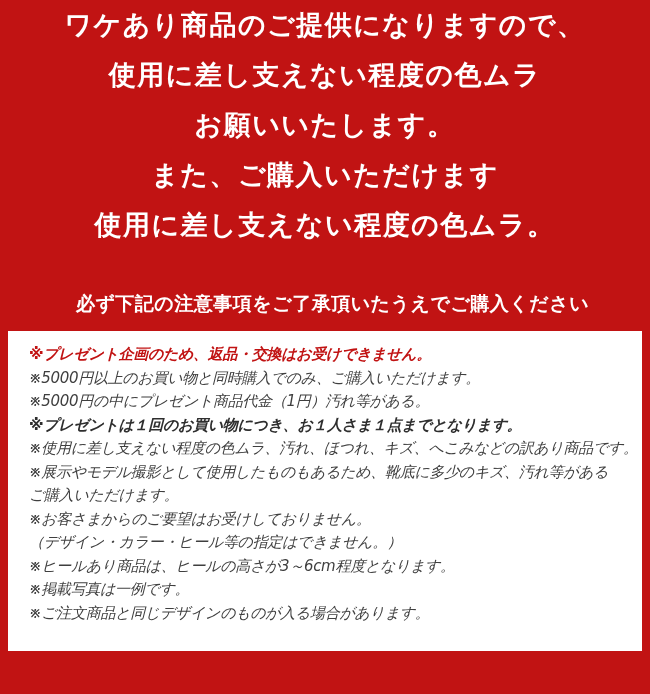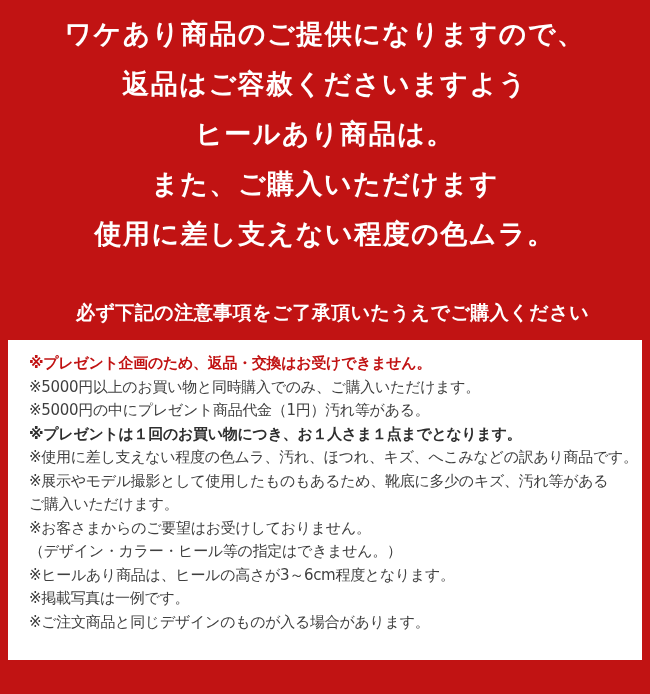--- a/index.html
+++ b/index.html
@@ -15,21 +15,21 @@
     width:650px;height:694px;
     font-family:"DejaVu Sans","Liberation Sans",sans-serif;
   }
   .banner{
     position:relative;
     width:650px;height:694px;
     background:var(--bg-red);
     box-sizing:border-box;
     overflow:hidden;
   }
-  .headline{margin-top:9px;}
+  .headline{}
   .headline-line{
     color:var(--headline-white);
     font-weight:bold;
     font-size:27px;
     line-height:50px;
     text-align:center;
     letter-spacing:1.5px;
     white-space:nowrap;
   }
   .subtitle{
@@ -42,20 +42,21 @@
     letter-spacing:0.5px;
     white-space:nowrap;
     margin-left:15px;
   }
   .notes-box{
     margin:14px 8px 0 8px;
     height:320px;
     background:var(--box-white);
     box-sizing:border-box;
     padding:12px 18px 11px 21px;
+    font-style:italic;
   }
   .notes-list{
     list-style:none;
     margin:0;padding:0;
   }
   .note{
     font-size:15px;
     line-height:23.5px;
     letter-spacing:-0.3px;
     color:var(--note-dark);
@@ -70,22 +71,22 @@
     font-weight:bold;
   }
 </style>
 </head>
 <body>
 
 <div class="banner">
 
   <div class="headline">
     <div class="headline-line">ワケあり商品のご提供になりますので、</div>
-    <div class="headline-line">返品はご容赦くださいますよう</div>
-    <div class="headline-line">ヒールあり商品は。</div>
+    <div class="headline-line">使用に差し支えない程度の色ムラ</div>
+    <div class="headline-line">お願いいたします。</div>
     <div class="headline-line">また、ご購入いただけます</div>
     <div class="headline-line">使用に差し支えない程度の色ムラ。</div>
   </div>
 
   <div class="subtitle">必ず下記の注意事項をご了承頂いたうえでご購入ください</div>
 
   <div class="notes-box">
     <ul class="notes-list">
       <li class="note red-bold">※プレゼント企画のため、返品・交換はお受けできません。</li>
       <li class="note">※5000円以上のお買い物と同時購入でのみ、ご購入いただけます。</li>

